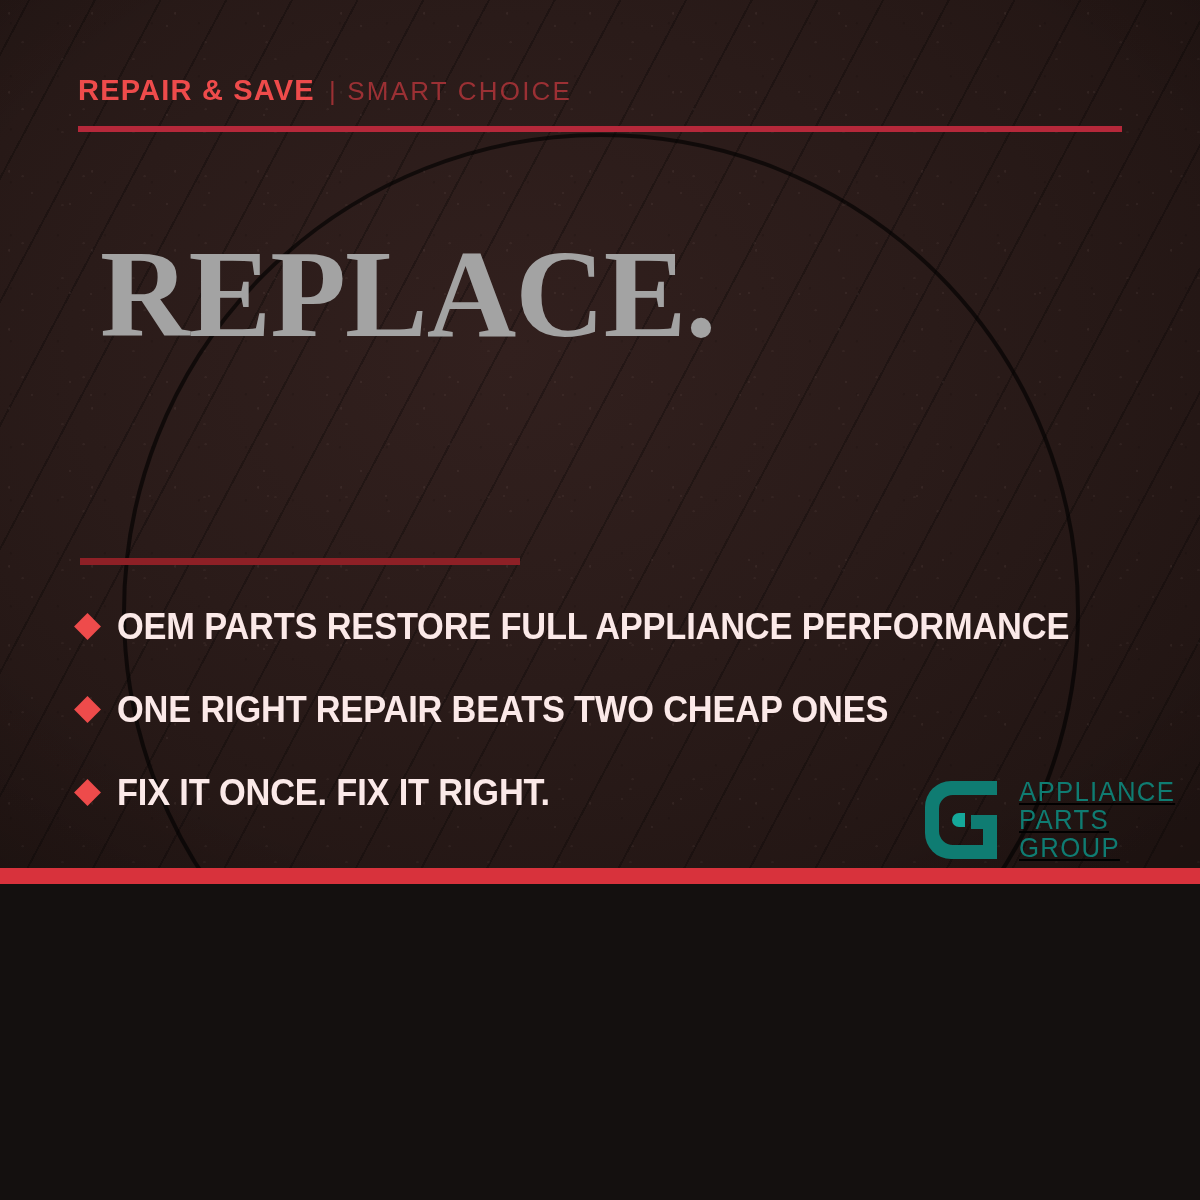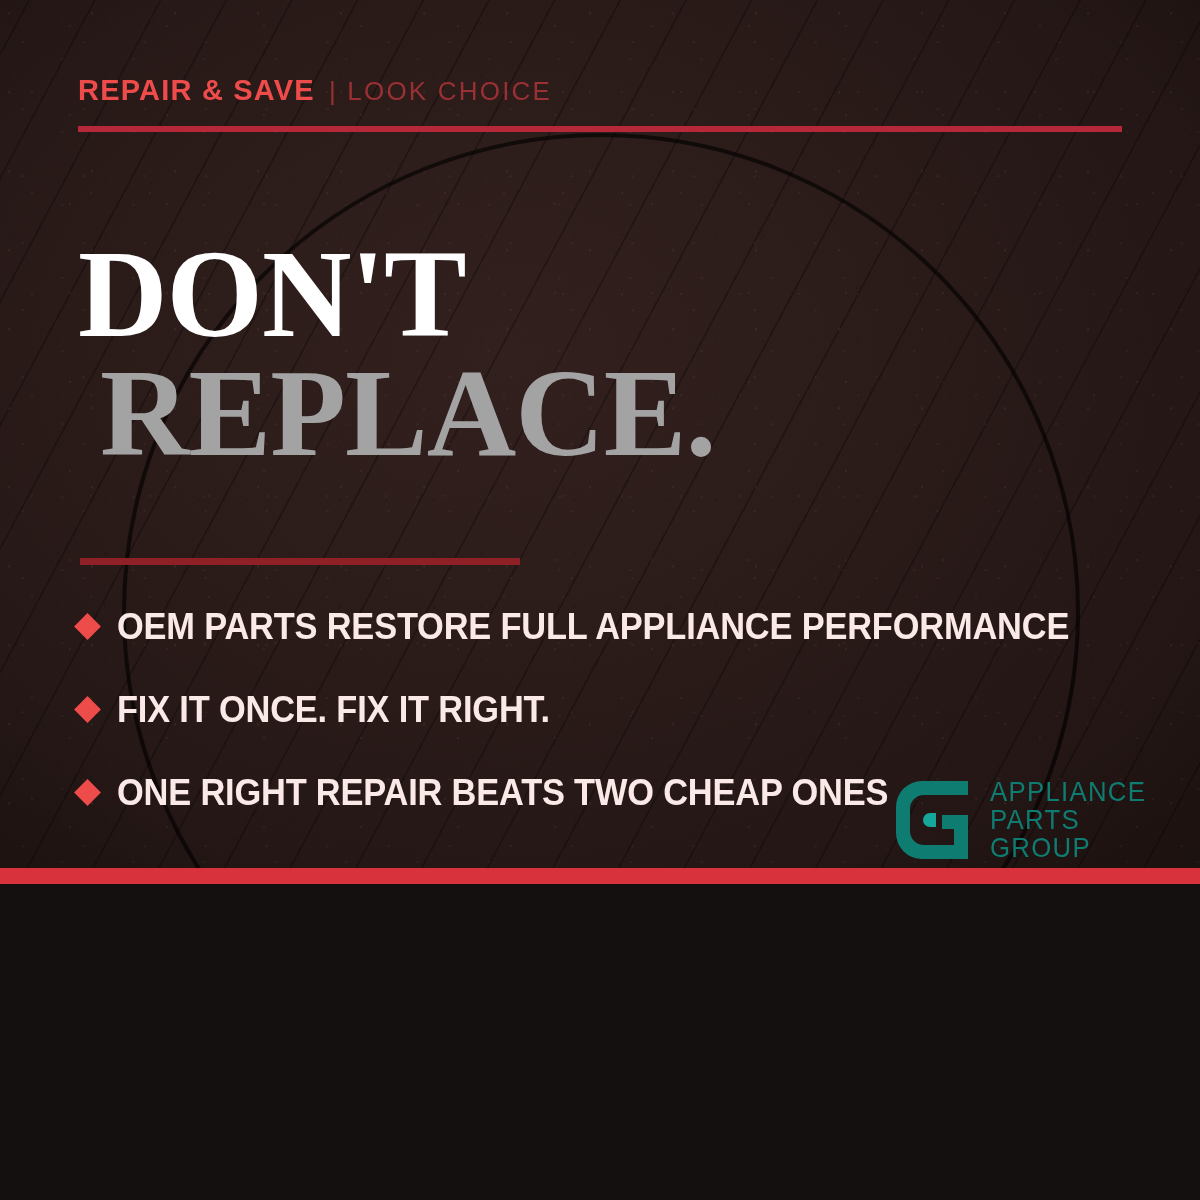--- a/index.html
+++ b/index.html
@@ -157,25 +157,26 @@
     color: #fbe9e8;
     text-transform: uppercase;
     white-space: nowrap;
     transform: scaleX(0.93);
     transform-origin: left center;
   }
 
   
   .logo {
     position: absolute;
-    right: 40px;
+    right: 11px;
     bottom: 22px;
     display: flex;
     align-items: center;
     gap: 14px;
+    text-decoration: underline;
   }
   .logo-mark {
     width: 80px;
     height: 78px;
     flex: none;
     display: block;
   }
   .logo-words {
     display: flex;
     flex-direction: column;
@@ -208,44 +209,43 @@
   <div class="bg-base"></div>
   <div class="bg-stripes"></div>
   <div class="bg-noise"></div>
   <div class="bg-circle"></div>
   <div class="bg-vignette"></div>
 
   <div class="content">
 
     <div class="eyebrow">
       <span class="eyebrow-main">REPAIR &amp; SAVE</span>
-      <span class="eyebrow-sub"><span>|</span>&nbsp;<span>LOOK CHOICE</span></span>
+      <span class="eyebrow-sub"><span>|</span>&nbsp;<span>SMART CHOICE</span></span>
     </div>
 
     <div class="rule-top"></div>
 
     <h1 class="headline">
-      <span class="line line-2">DON'T</span>
       <span class="line line-3 accent">REPLACE.</span>
     </h1>
 
     <div class="rule-mid"></div>
 
     <ul class="bullets" style="list-style:none;margin:0;padding:0;">
       <li class="bullet">
         <span class="bullet-mark"></span>
         <span class="bullet-text">OEM PARTS RESTORE FULL APPLIANCE PERFORMANCE</span>
       </li>
       <li class="bullet">
         <span class="bullet-mark"></span>
-        <span class="bullet-text">FIX IT ONCE. FIX IT RIGHT.</span>
+        <span class="bullet-text">ONE RIGHT REPAIR BEATS TWO CHEAP ONES</span>
       </li>
       <li class="bullet">
         <span class="bullet-mark"></span>
-        <span class="bullet-text">ONE RIGHT REPAIR BEATS TWO CHEAP ONES</span>
+        <span class="bullet-text">FIX IT ONCE. FIX IT RIGHT.</span>
       </li>
     </ul>
 
     <div class="logo">
       <svg class="logo-mark" viewBox="0 0 80 78" aria-hidden="true">
         <path d="M72 0 H26 A26 26 0 0 0 0 26 V52 A26 26 0 0 0 26 78 H72 V34 H46 V48 H58 V64 H28 A14 14 0 0 1 14 50 V28 A14 14 0 0 1 28 14 H72 Z" fill="#0f7c72"></path>
         <path d="M34 32 H40 V46 H34 A7 7 0 0 1 34 32 Z" fill="#15a89a"></path>
       </svg>
       <div class="logo-words">
         <span class="logo-word">APPLIANCE</span>

